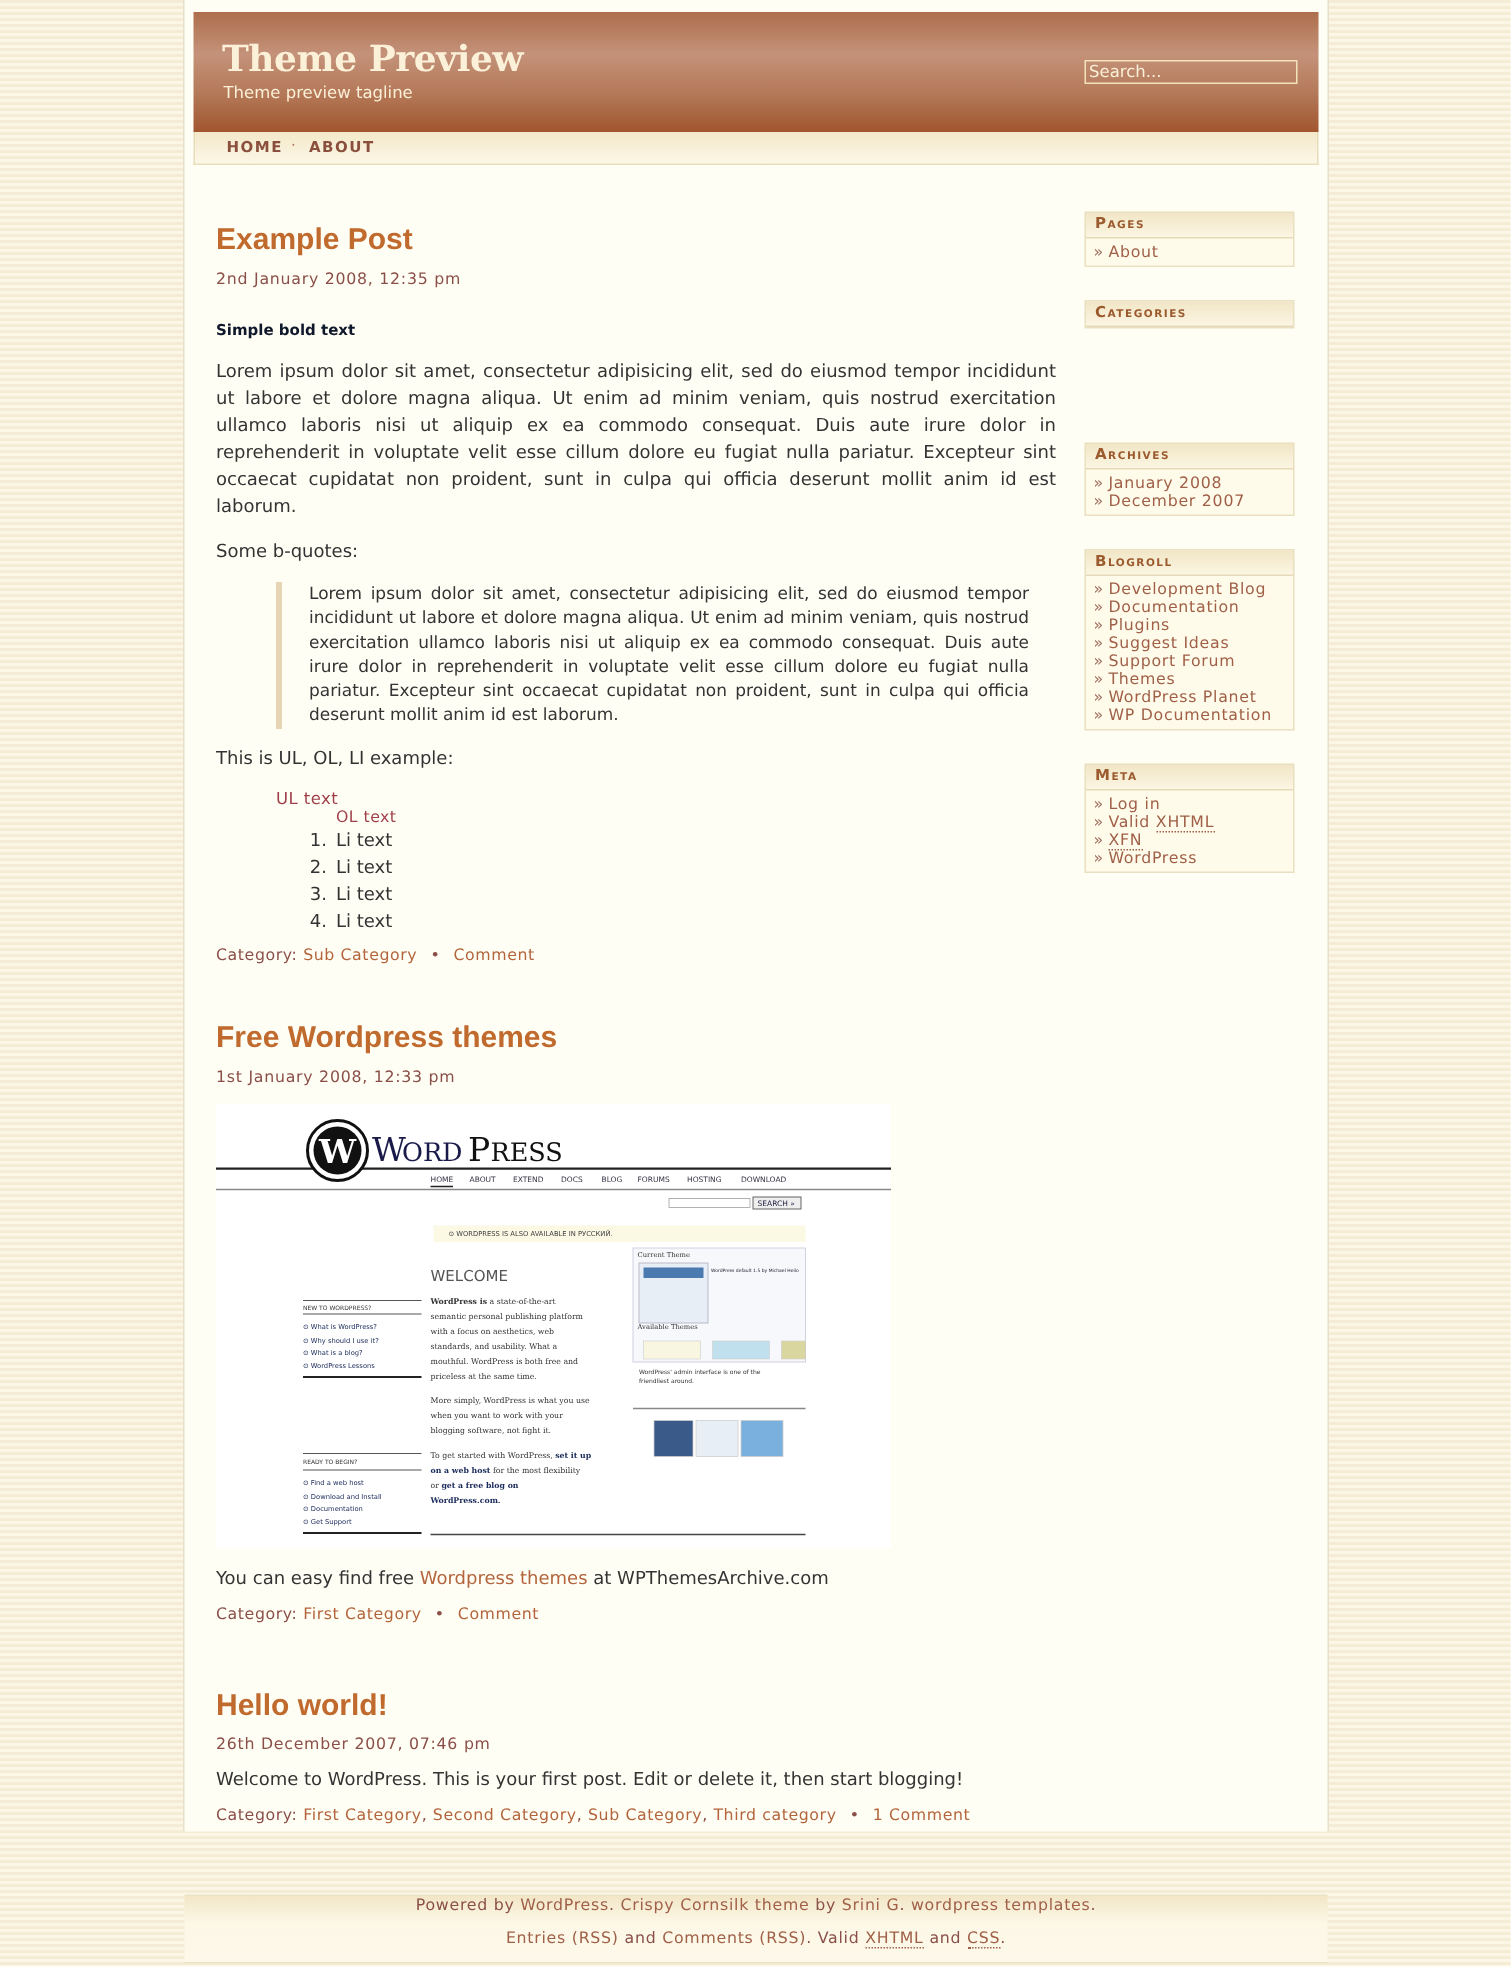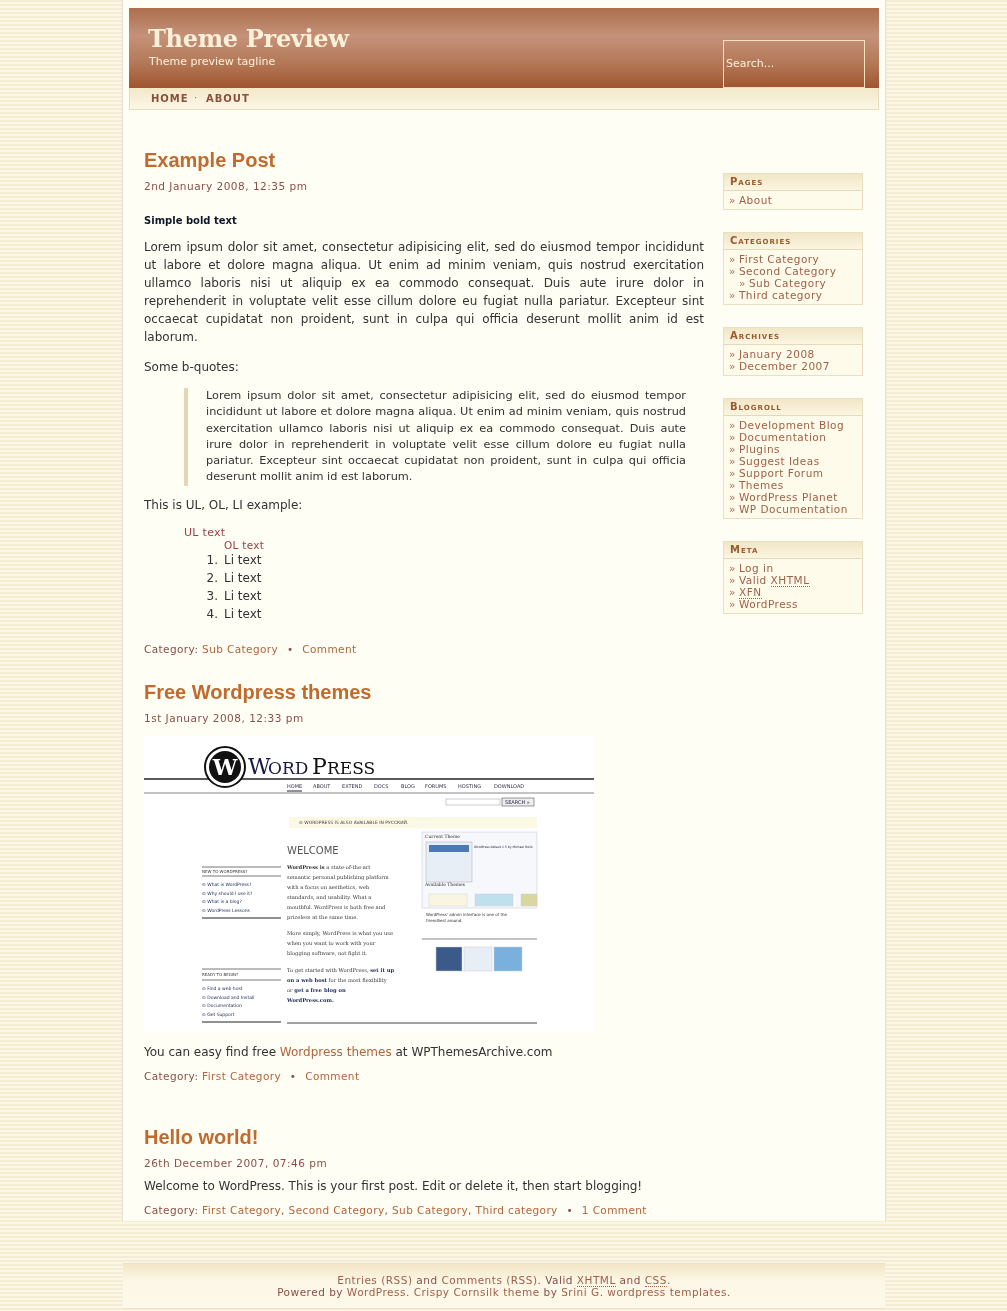--- a/index.html
+++ b/index.html
@@ -20,21 +20,21 @@
   }
   #site-title {
     position: absolute; left: 19px; top: 16px;
     font-family: "DejaVu Serif", "Liberation Serif", serif; font-weight: bold;
     font-size: 24px; color: #fbf0d8; letter-spacing: -0.3px;
   }
   #tagline { position: absolute; left: 20px; top: 47px; font-size: 11px; color: #fbf0d8; }
   #search {
     position: absolute; left: 594px; top: 32px; width: 136px; height: 14px;
     border: 1px solid #f3e3bc; background: transparent; color: #fbf0d8;
-    font-size: 11px; padding: 16px 2px; line-height: 14px;
+    font-size: 11px; padding: 0 2px; line-height: 14px;
   }
   #nav {
     position: absolute; left: 6px; top: 88px; width: 748px; height: 21px;
     background: linear-gradient(to bottom, #f3e8c9, #fcf7e6);
     border: 1px solid #e8dcbc; border-top: none;
   }
   #nav a {
     position: absolute; top: 5px; font-size: 10px; font-weight: bold; color: #8a4f3d;
     letter-spacing: 1px; text-decoration: none;
   }
@@ -58,21 +58,21 @@
   .sep { margin: 0 5px; }
   .ul-text { font-size: 11px; color: #a0404a; letter-spacing: 0.3px; }
   .ol-text { font-size: 10.5px; color: #a0404a; letter-spacing: 0.3px; }
   .li-row { font-size: 12px; color: #333; height: 18px; line-height: 18px; }
   .li-num { display: inline-block; width: 20px; text-align: right; margin-right: 6px; }
   .link { color: #b3643c; text-decoration: none; }
 
   
   .widget {
     position: absolute; left: 600px; width: 138px;
-    border: 1px solid #eadfc0; background: #fffbea; margin-top: 32px;
+    border: 1px solid #eadfc0; background: #fffbea;
   }
   .widget-title {
     height: 16px; line-height: 16px; padding-left: 6px;
     background: linear-gradient(to bottom, #f1e6c6, #fbf5e2);
     border-bottom: 1px solid #e6d9b8;
     font-weight: bold; font-size: 10px; color: #9b5a2e; letter-spacing: 1px;
     font-variant: small-caps;
   }
   .widget ul { list-style: none; margin: 0; padding: 3px 0 3px 5px; }
   .widget li { font-size: 10.5px; line-height: 12px; color: #a06048; letter-spacing: 0.5px; }
@@ -121,21 +121,21 @@
       <div style="margin-left:40px; margin-top:12px">
         <div class="ul-text">UL text</div>
         <div style="margin-left:40px">
           <div class="ol-text">OL text</div>
           <div class="li-row" style="margin-left:-26px"><span class="li-num">1.</span><span>Li text</span></div>
           <div class="li-row" style="margin-left:-26px"><span class="li-num">2.</span><span>Li text</span></div>
           <div class="li-row" style="margin-left:-26px"><span class="li-num">3.</span><span>Li text</span></div>
           <div class="li-row" style="margin-left:-26px"><span class="li-num">4.</span><span>Li text</span></div>
         </div>
       </div>
-      <div class="meta" style="margin-top:20px">
+      <div class="meta" style="margin-top:8px">
         <span>Category:</span>
         <a>Sub Category</a>
         <span class="sep">•</span>
         <a>Comment</a>
       </div>
     </div>
 
     <div class="post" style="top:532px">
       <a class="post-title">Free Wordpress themes</a>
       <div class="post-date">1st January 2008, 12:33 pm</div>
@@ -252,26 +252,20 @@
 
   <div class="widget" style="top:141px">
     <div class="widget-title">Pages</div>
     <ul>
       <li><span class="raquo">»</span><span>About</span></li>
     </ul>
   </div>
 
   <div class="widget" style="top:200px">
     <div class="widget-title">Categories</div>
-    <ul>
-      <li><span class="raquo">»</span><span>First Category</span></li>
-      <li><span class="raquo">»</span><span>Second Category</span></li>
-      <li class="sub"><span class="raquo">»</span><span>Sub Category</span></li>
-      <li><span class="raquo">»</span><span>Third category</span></li>
-    </ul>
   </div>
 
   <div class="widget" style="top:295px">
     <div class="widget-title">Archives</div>
     <ul>
       <li><span class="raquo">»</span><span>January 2008</span></li>
       <li><span class="raquo">»</span><span>December 2007</span></li>
     </ul>
   </div>
 
@@ -293,16 +287,16 @@
     <div class="widget-title">Meta</div>
     <ul>
       <li><span class="raquo">»</span><span>Log in</span></li>
       <li><span class="raquo">»</span><span>Valid </span><span class="abbr">XHTML</span></li>
       <li><span class="raquo">»</span><span class="abbr">XFN</span></li>
       <li><span class="raquo">»</span><span>WordPress</span></li>
     </ul>
   </div>
 
   <div id="footer">
+    <div><span>Powered by </span><a>WordPress</a><span>. </span><a>Crispy Cornsilk theme</a><span> by </span><a>Srini G</a><span>. </span><a>wordpress templates</a><span>.</span></div>
     <div style="margin-top:10px"><a>Entries (RSS)</a><span> and </span><a>Comments (RSS)</a><span>. Valid </span><a class="abbr">XHTML</a><span> and </span><a class="abbr">CSS</a><span>.</span></div>
-    <div><span>Powered by </span><a>WordPress</a><span>. </span><a>Crispy Cornsilk theme</a><span> by </span><a>Srini G</a><span>. </span><a>wordpress templates</a><span>.</span></div>
   </div>
 </div>
 
 </body></html>

